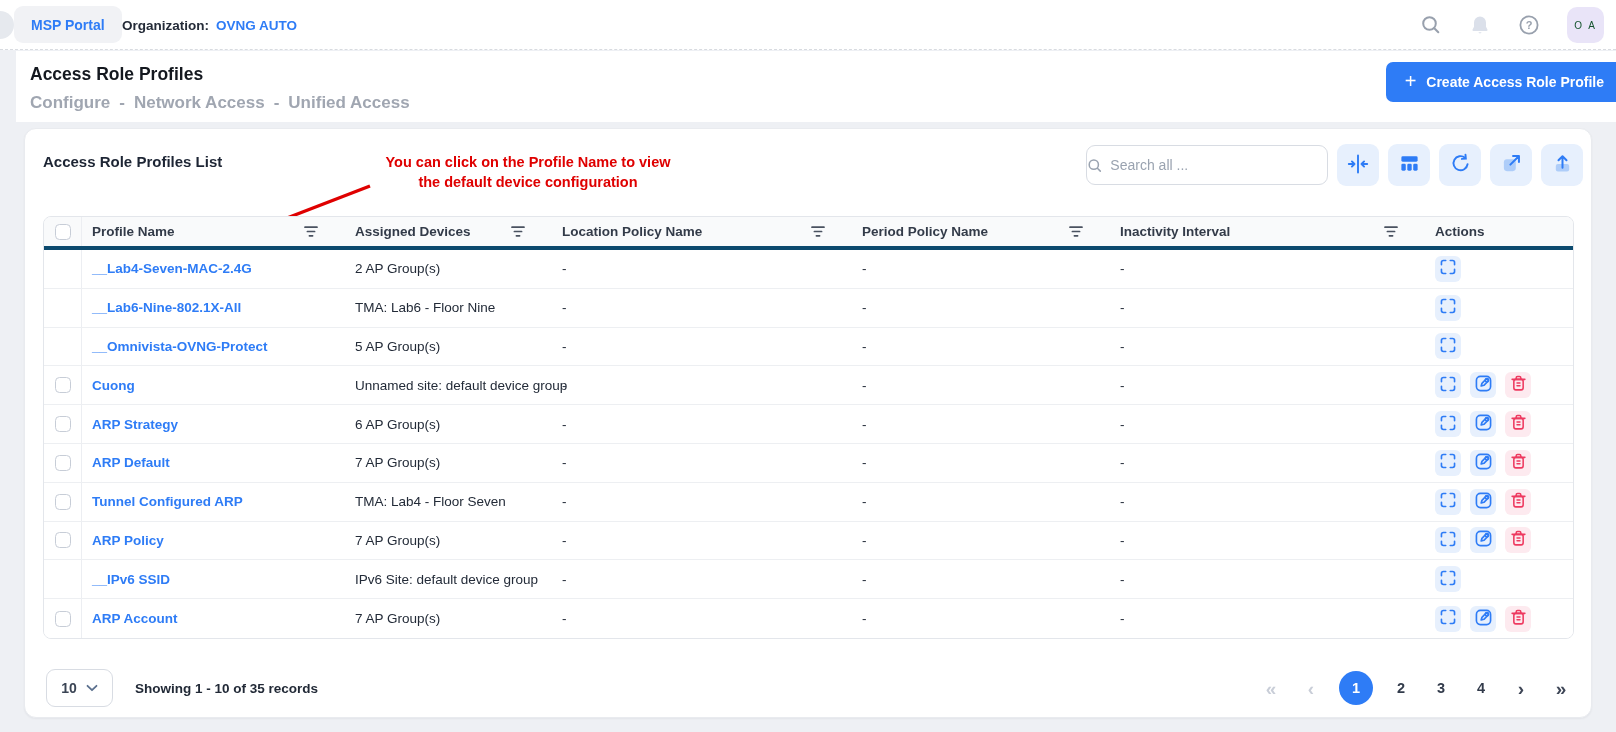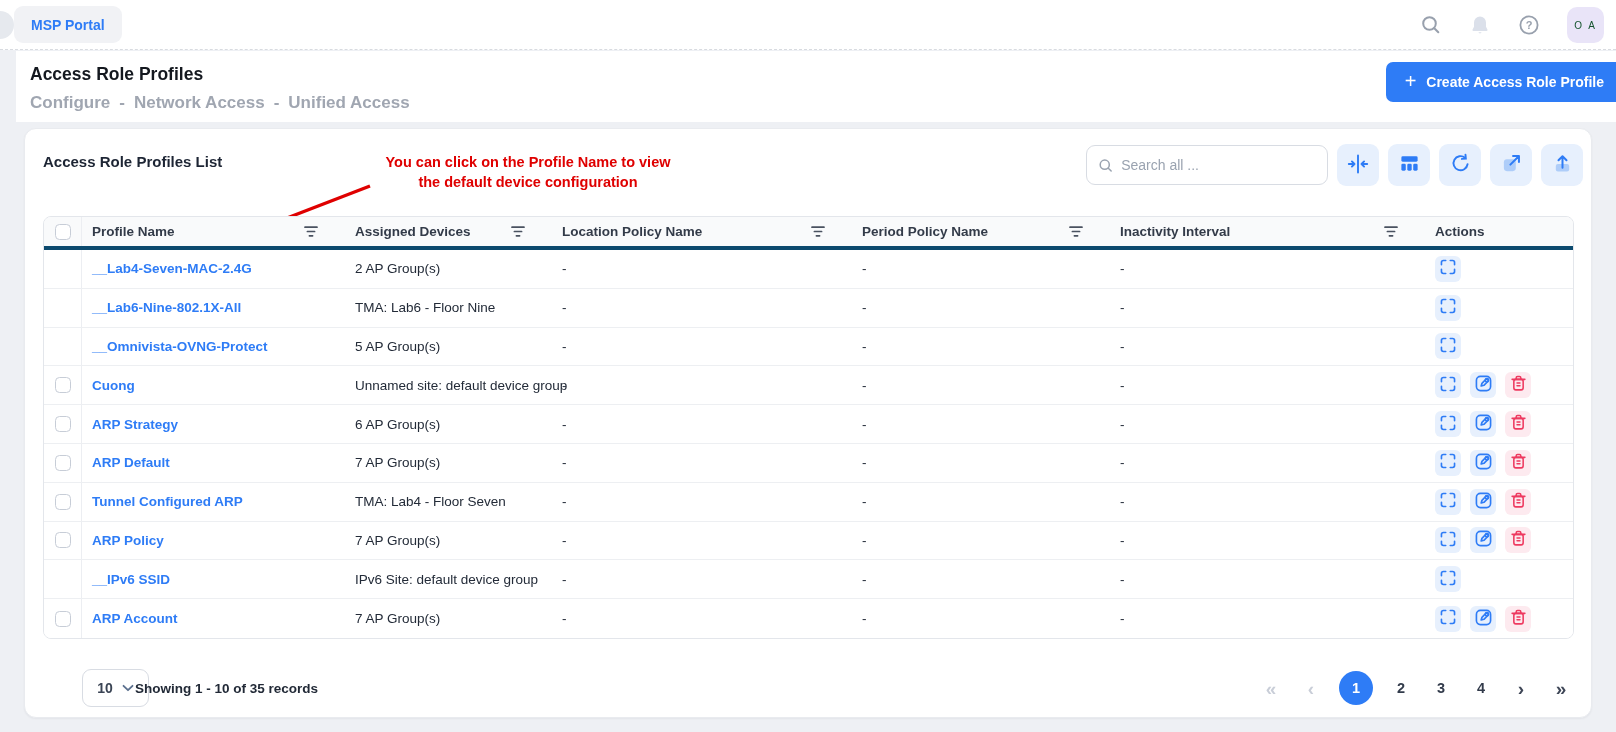--- a/index.html
+++ b/index.html
@@ -33,21 +33,21 @@
   
   .card { position:absolute; left:24px; top:128px; width:1568px; height:590px; background:#fff;
           border:1px solid #e9ebef; border-radius:12px; box-shadow:0 1px 2px rgba(16,24,40,.05); }
   .panel-title { position:absolute; left:18px; top:24px; font-size:15px; font-weight:700; color:#1d2534; }
 
   .annotation { position:absolute; left:323px; top:23px; width:360px; text-align:center;
                 color:#df0000; font-size:14.5px; font-weight:700; line-height:20px; }
   .annotation-arrow { position:absolute; left:0; top:0; width:420px; height:150px; pointer-events:none; }
 
   .searchbox { position:absolute; left:1061px; top:16px; width:242px; height:40px; border:1px solid #d8dce3;
-               border-radius:9px; display:flex; align-items:center; padding:0 11px; gap:8px; background:#fff; }
+               border-radius:9px; display:flex; align-items:center; padding:0 0; gap:8px; background:#fff; }
   .searchbox input { border:none; outline:none; width:100%; font-size:14px; color:#39404d; font-family:inherit; background:transparent; }
   .searchbox input::placeholder { color:#9aa3b0; }
 
   .toolbar { position:absolute; left:1312px; top:15px; display:flex; gap:9px; }
   .tool-btn { width:42px; height:42px; border-radius:9px; background:#e7f0fd; display:flex; align-items:center; justify-content:center; }
 
   
   .table { position:absolute; left:18px; top:87px; width:1531px; border:1px solid #e3e6eb; border-radius:8px;
            overflow:hidden; background:#fff; }
   .thead, .tr { display:grid; grid-template-columns:38px 263px 207px 300px 258px 315px 1fr; align-items:center; }
@@ -61,35 +61,39 @@
   .tr:last-child { border-bottom:none; }
   .td { padding:0 10px; font-size:13.5px; color:#232b38; white-space:nowrap; overflow:visible; }
   .td a { color:#2e7cf6; font-weight:600; text-decoration:none; cursor:pointer; }
   .actions-cell { display:flex; gap:9px; padding-left:10px; align-items:center; }
   .action-btn { width:26px; height:26px; border-radius:6px; display:flex; align-items:center; justify-content:center; }
   .action-expand, .action-edit { background:#e7f0fd; }
   .action-delete { background:#fdeaef; }
 
   
   .pagesize { position:absolute; left:21px; top:540px; width:67px; height:38px; border:1px solid #d8dce3; border-radius:9px;
-              display:flex; align-items:center; justify-content:center; gap:9px; font-size:14px; font-weight:600; color:#3a4454; cursor:pointer; background:#fff;margin-left:36px; }
+              display:flex; align-items:center; justify-content:center; gap:9px; font-size:14px; font-weight:600; color:#3a4454; cursor:pointer; background:#fff; }
   .summary { position:absolute; left:110px; top:540px; height:38px; display:flex; align-items:center; font-size:13.5px; color:#222a37;font-weight:bold; }
   .pager { position:absolute; right:18px; top:540px; height:38px; display:flex; align-items:center; gap:16px; }
   .page-ctrl { font-size:19px; font-weight:700; color:#3f4757; width:24px; text-align:center; line-height:1; }
   .page-ctrl.disabled { color:#c9ced8; cursor:default; }
   .page-num { width:24px; height:24px; font-size:14.5px; font-weight:600; color:#323b4b; text-align:center; }
   .page-num.active { width:34px; height:34px; border-radius:50%; background:#2e7cf6; color:#fff; }
 </style>
 </head>
 <body>
 
 <header class="topbar">
   <div class="edge-sliver"></div>
   <div class="portal-chip">
     <span>MSP Portal</span>
+  </div>
+  <div class="org-wrap">
+    <span class="org-label">Organization:</span>
+    <span class="org-value">OVNG AUTO</span>
   </div>
   <div class="topbar-right">
     <span class="tb-icon">
       <svg width="22" height="22" viewBox="0 0 22 22" fill="none" stroke="#98a0ad" stroke-width="2" stroke-linecap="round">
           <circle cx="9.5" cy="9.5" r="6.3"></circle>
           <path d="M14.3 14.3l4 4"></path>
         </svg>
     </span>
     <span class="tb-icon">
       <svg width="22" height="22" viewBox="0 0 22 22" fill="#dbe0ea">

